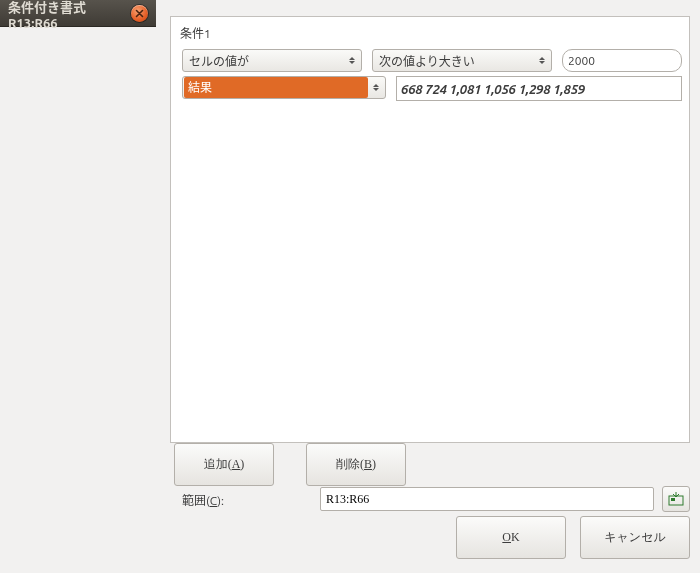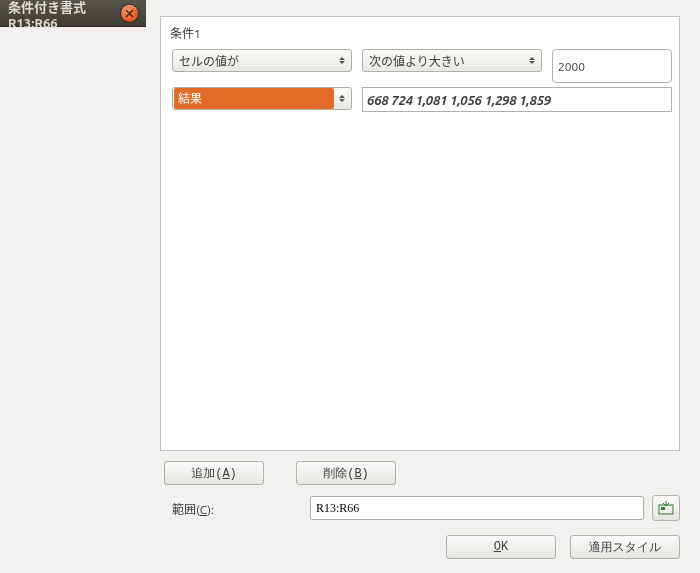--- a/index.html
+++ b/index.html
@@ -1,43 +1,43 @@
 <!DOCTYPE html>
 <html><head>
 <meta charset="utf-8">
 <style>
 html,body{margin:0;padding:0;font-family:"Ubuntu","Noto Sans CJK JP","Meiryo",sans-serif;font-size:12px;color:#3c3c3c;background:#fff}
 .window{width:700px;height:573px;background:#f2f1f0;display:flex;flex-direction:row;box-shadow:0 0 0 1px rgba(0,0,0,.3)}
 .titlebar{height:26px;background:linear-gradient(to bottom,#57534c 0%,#3f3b35 100%);display:flex;align-items:center;padding:0 8px;color:#dfdbd2;font-weight:bold;font-size:13px;border-bottom:1px solid #2b2823}
 .titlebar .title{flex:1}
 .closebtn{width:17px;height:17px;background:radial-gradient(circle at 40% 35%,#f7a070,#e55d25 60%,#c24412);border-radius:50%;display:flex;align-items:center;justify-content:center;color:#5a210b;font-size:10px;box-shadow:inset 0 1px 0 rgba(255,255,255,.4),0 0 0 1px rgba(0,0,0,.4);cursor:pointer}
 .closebtn svg{display:block}
-.body{flex:1;display:flex;flex-direction:column;padding:16px 20px 14px 14px;gap:10px}
+.body{flex:1;display:flex;flex-direction:column;padding:16px 10px 14px 14px;gap:0}
 .listframe{flex:1;border:1px solid #c3c0bc;background:#fff;overflow:auto}
 .cond-group{padding:5px 7px 8px 7px}
 .cond-title{font-size:12px;padding:2px 2px 4px 2px}
 .row{display:flex;align-items:flex-start;gap:10px;margin-top:4px}
 .indent{margin-left:4px}
 .combo{position:relative;display:inline-flex;align-items:center;height:23px;border:1px solid #b3afa9;border-radius:3px;background:linear-gradient(to bottom,#fafaf8,#e9e7e3);box-sizing:border-box}
 .combo .ctext{flex:1;padding:0 20px 0 6px;overflow:hidden;white-space:nowrap;font-size:12px}
 .combo .arrows{position:absolute;right:2px;top:0;bottom:0;width:14px;display:flex;flex-direction:column;align-items:center;justify-content:center;gap:1px}
 .combo .arrows::before,.combo .arrows::after{content:"";width:0;height:0;border-left:3px solid transparent;border-right:3px solid transparent}
 .combo .arrows::before{border-bottom:3px solid #555}
 .combo .arrows::after{border-top:3px solid #555}
 .combo.big1{width:180px}
 .combo.big2{width:180px}
-.combo.style{width:180px}
+.combo.style{width:204px}
 .combo.style .ctext{background:#e06a26;color:#fff;margin:1px 17px 1px 1px;border-radius:2px;padding:2px 4px;height:17px;line-height:17px}
-.textin{height:34px;border:1px solid #b3afa9;border-radius:4px;background:#fff;padding:0 5px;box-sizing:border-box;font-family:inherit;font-size:12px;color:#3c3c3c}
+.textin{height:23px;border:1px solid #b3afa9;border-radius:10px;background:#fff;padding:0 5px;box-sizing:border-box;font-family:inherit;font-size:12px;color:#3c3c3c}
 .val1{width:120px}
 .lab{font-size:12px;min-width:90px}
 .preview{height:23px;border:1px solid #b3afa9;background:#fff;display:flex;align-items:center;padding:0 4px;font-style:italic;font-weight:bold;font-size:13px;letter-spacing:-.2px;flex:1;min-width:0}
 .preview span{white-space:nowrap;overflow:hidden}
 .midbtns{display:flex;gap:32px;margin-left:4px}
-.btn{height:24px;min-width:100px;padding:0 14px;border:1px solid #b3afa9;border-radius:3px;background:linear-gradient(to bottom,#fbfbfa,#e6e4e0);font-family:Liberation Mono, monospace;font-size:12px;color:#3c3c3c;cursor:pointer;display:inline-flex;align-items:center;justify-content:center}
+.btn{height:43px;min-width:100px;padding:0 14px;border:1px solid #b3afa9;border-radius:3px;background:linear-gradient(to bottom,#fbfbfa,#e6e4e0);font-family:Liberation Serif, serif;font-size:12px;color:#3c3c3c;cursor:pointer;display:inline-flex;align-items:center;justify-content:center}
 .rangerow{display:flex;align-items:center;gap:8px;margin-left:12px}
 .rangerow .lab{min-width:130px}
 .rangein{flex:1;height:24px;border:1px solid #b3afa9;border-radius:2px;padding:0 5px;background:#fff;font-family:Liberation Serif, serif;font-size:12px;box-sizing:border-box}
 .shrinker{width:26px;height:24px;border:1px solid #b3afa9;border-radius:3px;background:linear-gradient(to bottom,#fbfbfa,#e6e4e0);display:flex;align-items:center;justify-content:center;cursor:pointer}
 .shrinker svg{display:block}
 .footer{display:flex;justify-content:flex-end;gap:14px;margin-top:4px}
 .footer .btn{min-width:110px}
 .u{text-decoration:underline}
 </style>
 </head>
@@ -101,17 +101,17 @@
           <rect x="3" y="6" width="4" height="3" fill="#2e7b2e"></rect>
           <path d="M8 0 L8 5 M5 2 L8 5 L11 2" fill="none" stroke="#2e7b2e" stroke-width="1"></path>
         </svg>
       </div>
     </div>
 
     <div class="footer">
       <button class="btn">
           <span><span class="u">O</span>K</span>
         </button>
-      <button class="btn">適用スタイル</button>
+      <button class="btn">キャンセル</button>
     </div>
 
   </div>
 </div>
 
 </body></html>

